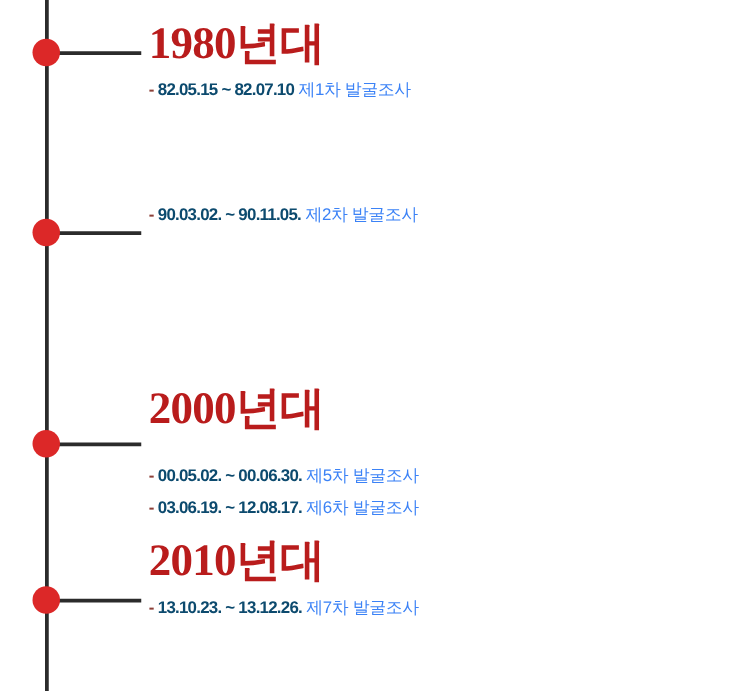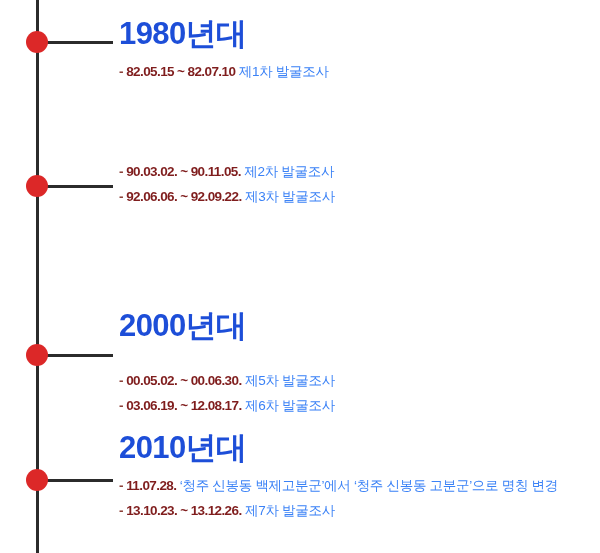--- a/index.html
+++ b/index.html
@@ -58,26 +58,27 @@
 
   .era-body {
     position: absolute;
     left: 119px;
     top: 0;
     width: 481px;
   }
 
   .era-title {
     margin: 0;
-    font-size: 31px;
+    font-size: 36px;
     font-weight: bold;
-    color: #1d4ed8;
+    color: #b91c1c;
     letter-spacing: -0.6px;
     line-height: 32px;
     white-space: nowrap;
+    font-family: Liberation Serif, serif;
   }
 
   .event-list {
     list-style: none;
     margin: 0;
     padding: 0;
   }
 
   .event-item {
     font-size: 13.5px;
@@ -87,21 +88,21 @@
     letter-spacing: -0.3px;
   }
 
   .event-dash {
     color: #8c4038;
     font-weight: bold;
     margin-right: 3px;
   }
 
   .event-date {
-    color: #7f1d1d;
+    color: #0c4a6e;
     font-weight: bold;
     letter-spacing: -0.6px;
     text-align: center;
   }
 
   .event-desc {
     color: #3b82f6;
   }
 </style>
 </head>
@@ -125,23 +126,20 @@
   </div>
 
   <div class="era" style="top:0;">
     <div class="connector" style="top:185px;"></div>
     <div class="node-dot" style="top:175px;"></div>
     <div class="era-body" style="top:150px;">
       <ul class="event-list" style="margin-top:9px;">
         <li class="event-item">
           <span class="event-dash">-</span><span class="event-date">90.03.02. ~ 90.11.05.</span> <span class="event-desc">제2차 발굴조사</span>
         </li>
-        <li class="event-item">
-          <span class="event-dash">-</span><span class="event-date">92.06.06. ~ 92.09.22.</span> <span class="event-desc">제3차 발굴조사</span>
-        </li>
       </ul>
     </div>
   </div>
 
   <div class="era" style="top:0;">
     <div class="connector" style="top:354px;"></div>
     <div class="node-dot" style="top:344px;"></div>
     <div class="era-body" style="top:310px;">
       <h2 class="era-title">2000년대</h2>
       <ul class="event-list" style="margin-top:26px;">
@@ -155,22 +153,19 @@
     </div>
   </div>
 
   <div class="era" style="top:0;">
     <div class="connector" style="top:479px;"></div>
     <div class="node-dot" style="top:469px;"></div>
     <div class="era-body" style="top:432px;">
       <h2 class="era-title">2010년대</h2>
       <ul class="event-list" style="margin-top:9px;">
         <li class="event-item">
-          <span class="event-dash">-</span><span class="event-date">11.07.28.</span> <span class="event-desc">‘청주 신봉동 백제고분군’에서 ‘청주 신봉동 고분군’으로 명칭 변경</span>
-        </li>
-        <li class="event-item">
           <span class="event-dash">-</span><span class="event-date">13.10.23. ~ 13.12.26.</span> <span class="event-desc">제7차 발굴조사</span>
         </li>
       </ul>
     </div>
   </div>
 
 </div>
 
 </body></html>

